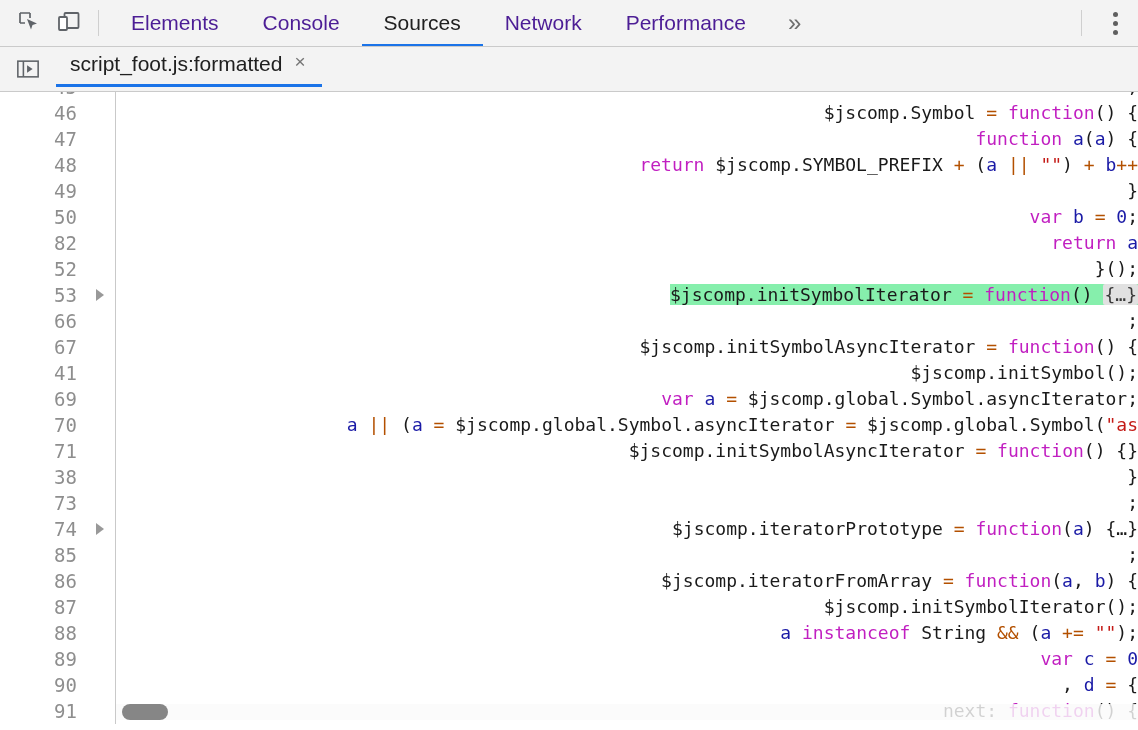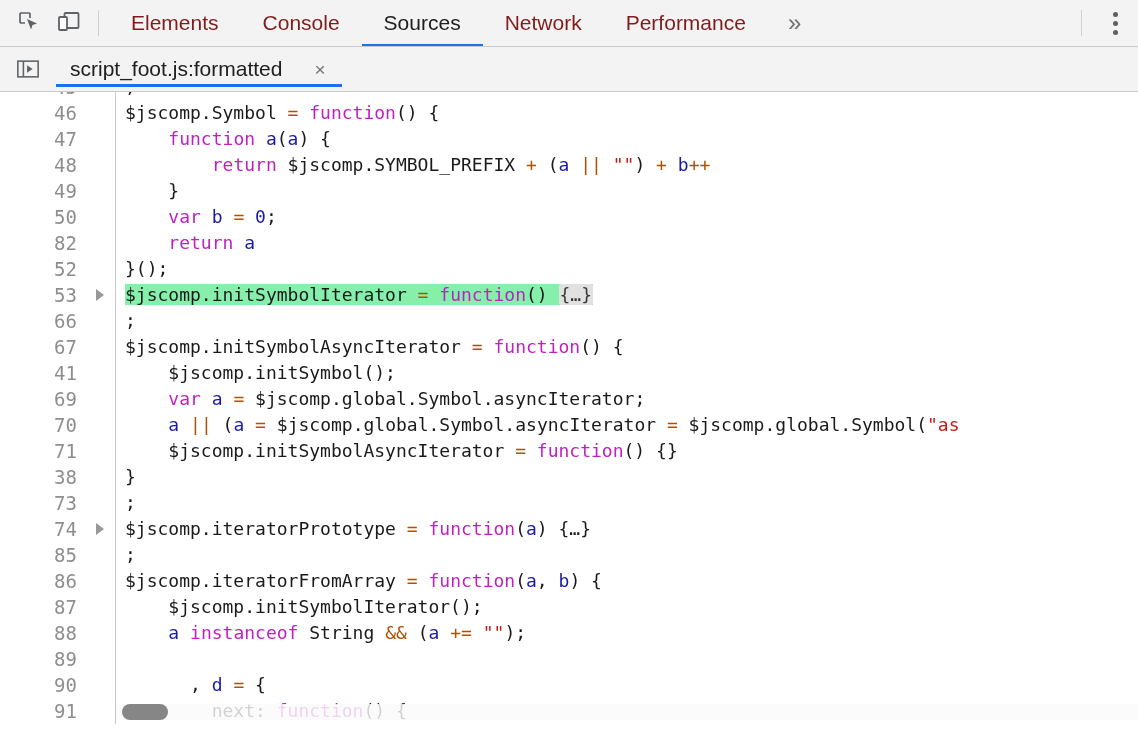--- a/index.html
+++ b/index.html
@@ -45,21 +45,21 @@
     height: 47px;
     flex: 1 1 auto;
     min-width: 0;
   }
   .panel-tab {
     position: relative;
     display: flex;
     align-items: center;
     padding: 0 22px;
     font-size: 21px;
-    color: #7f1d1d;
+    color: #4c1d95;
     white-space: nowrap;
     cursor: pointer;
     background: transparent;
     border: none;
     font-family: "Liberation Sans", sans-serif;
   }
   .panel-tab.active { color: #202020; }
   .panel-tab.active::after {
     content: "";
     position: absolute;
@@ -112,25 +112,23 @@
     margin-left: 10px;
     display: flex; align-items: center; justify-content: center;
     flex: 0 0 auto;
     cursor: pointer;
     background: transparent; border: none;
   }
   #file-tab {
     position: relative;
     height: 35px;
     display: flex;
-    align-items: center;
     padding: 0 16px 0 14px;
     margin-left: 10px;
     cursor: pointer;
-    gap: 20px;
   }
   #file-tab::after {
     content: "";
     position: absolute;
     left: 0; right: 0; bottom: 0;
     height: 3px;
     background: #1a73e8;
   }
   #file-tab-title {
     font-size: 21px;
@@ -159,20 +157,21 @@
     top: -18px;           
     left: 0; right: 0;
     bottom: 0;
   }
   .code-row {
     position: relative;
     display: flex;
     align-items: stretch;
     height: 26px;
     white-space: pre;
+    text-align: right;
   }
   .gutter {
     flex: 0 0 116px;
     width: 116px;
     position: relative;
     border-right: 1px solid #c9c9c9;
     background: #ffffff;
   }
   .linenum {
     position: absolute;
@@ -323,21 +322,21 @@
       <div class="code-row"><div class="gutter"><span class="linenum">69</span></div><div class="codetext"><span class="codetext-inner"><span class="plain">    </span><span class="kw">var</span><span class="plain"> </span><span class="var">a</span><span class="plain"> </span><span class="op">=</span><span class="plain"> $jscomp.global.Symbol.asyncIterator;</span></span></div></div>
       <div class="code-row"><div class="gutter"><span class="linenum">70</span></div><div class="codetext"><span class="codetext-inner"><span class="plain">    </span><span class="var">a</span><span class="plain"> </span><span class="op">||</span><span class="plain"> (</span><span class="var">a</span><span class="plain"> </span><span class="op">=</span><span class="plain"> $jscomp.global.Symbol.asyncIterator </span><span class="op">=</span><span class="plain"> $jscomp.global.Symbol(</span><span class="str">"as</span></span></div></div>
       <div class="code-row"><div class="gutter"><span class="linenum">71</span></div><div class="codetext"><span class="codetext-inner"><span class="plain">    $jscomp.initSymbolAsyncIterator </span><span class="op">=</span><span class="plain"> </span><span class="kw">function</span><span class="plain">() {}</span></span></div></div>
       <div class="code-row"><div class="gutter"><span class="linenum">38</span></div><div class="codetext"><span class="codetext-inner"><span class="plain">}</span></span></div></div>
       <div class="code-row"><div class="gutter"><span class="linenum">73</span></div><div class="codetext"><span class="codetext-inner"><span class="plain">;</span></span></div></div>
       <div class="code-row"><div class="gutter"><span class="linenum">74</span><span class="fold-arrow"></span></div><div class="codetext"><span class="codetext-inner"><span class="plain">$jscomp.iteratorPrototype </span><span class="op">=</span><span class="plain"> </span><span class="kw">function</span><span class="plain">(</span><span class="var">a</span><span class="plain">) </span><span class="plain">{…}</span></span></div></div>
       <div class="code-row"><div class="gutter"><span class="linenum">85</span></div><div class="codetext"><span class="codetext-inner"><span class="plain">;</span></span></div></div>
       <div class="code-row"><div class="gutter"><span class="linenum">86</span></div><div class="codetext"><span class="codetext-inner"><span class="plain">$jscomp.iteratorFromArray </span><span class="op">=</span><span class="plain"> </span><span class="kw">function</span><span class="plain">(</span><span class="var">a</span><span class="plain">, </span><span class="var">b</span><span class="plain">) {</span></span></div></div>
       <div class="code-row"><div class="gutter"><span class="linenum">87</span></div><div class="codetext"><span class="codetext-inner"><span class="plain">    $jscomp.initSymbolIterator();</span></span></div></div>
       <div class="code-row"><div class="gutter"><span class="linenum">88</span></div><div class="codetext"><span class="codetext-inner"><span class="plain">    </span><span class="var">a</span><span class="plain"> </span><span class="kw">instanceof</span><span class="plain"> String </span><span class="op">&amp;&amp;</span><span class="plain"> (</span><span class="var">a</span><span class="plain"> </span><span class="op">+=</span><span class="plain"> </span><span class="str">""</span><span class="plain">);</span></span></div></div>
-      <div class="code-row"><div class="gutter"><span class="linenum">89</span></div></div>
+      <div class="code-row"><div class="gutter"><span class="linenum">89</span></div><div class="codetext"><span class="codetext-inner"><span class="plain">    </span><span class="kw">var</span><span class="plain"> </span><span class="var">c</span><span class="plain"> </span><span class="op">=</span><span class="plain"> </span><span class="var">0</span></span></div></div>
       <div class="code-row"><div class="gutter"><span class="linenum">90</span></div><div class="codetext"><span class="codetext-inner"><span class="plain">      , </span><span class="var">d</span><span class="plain"> </span><span class="op">=</span><span class="plain"> {</span></span></div></div>
       <div class="code-row"><div class="gutter"><span class="linenum">91</span></div><div class="codetext"><span class="codetext-inner"><span class="plain">        next: </span><span class="kw">function</span><span class="plain">() {</span></span></div></div>
     </div>
 
   <div id="hscrollbar">
     <div id="hscroll-track-line"></div>
     <div id="hscroll-thumb"></div>
   </div>
 </div>
 

